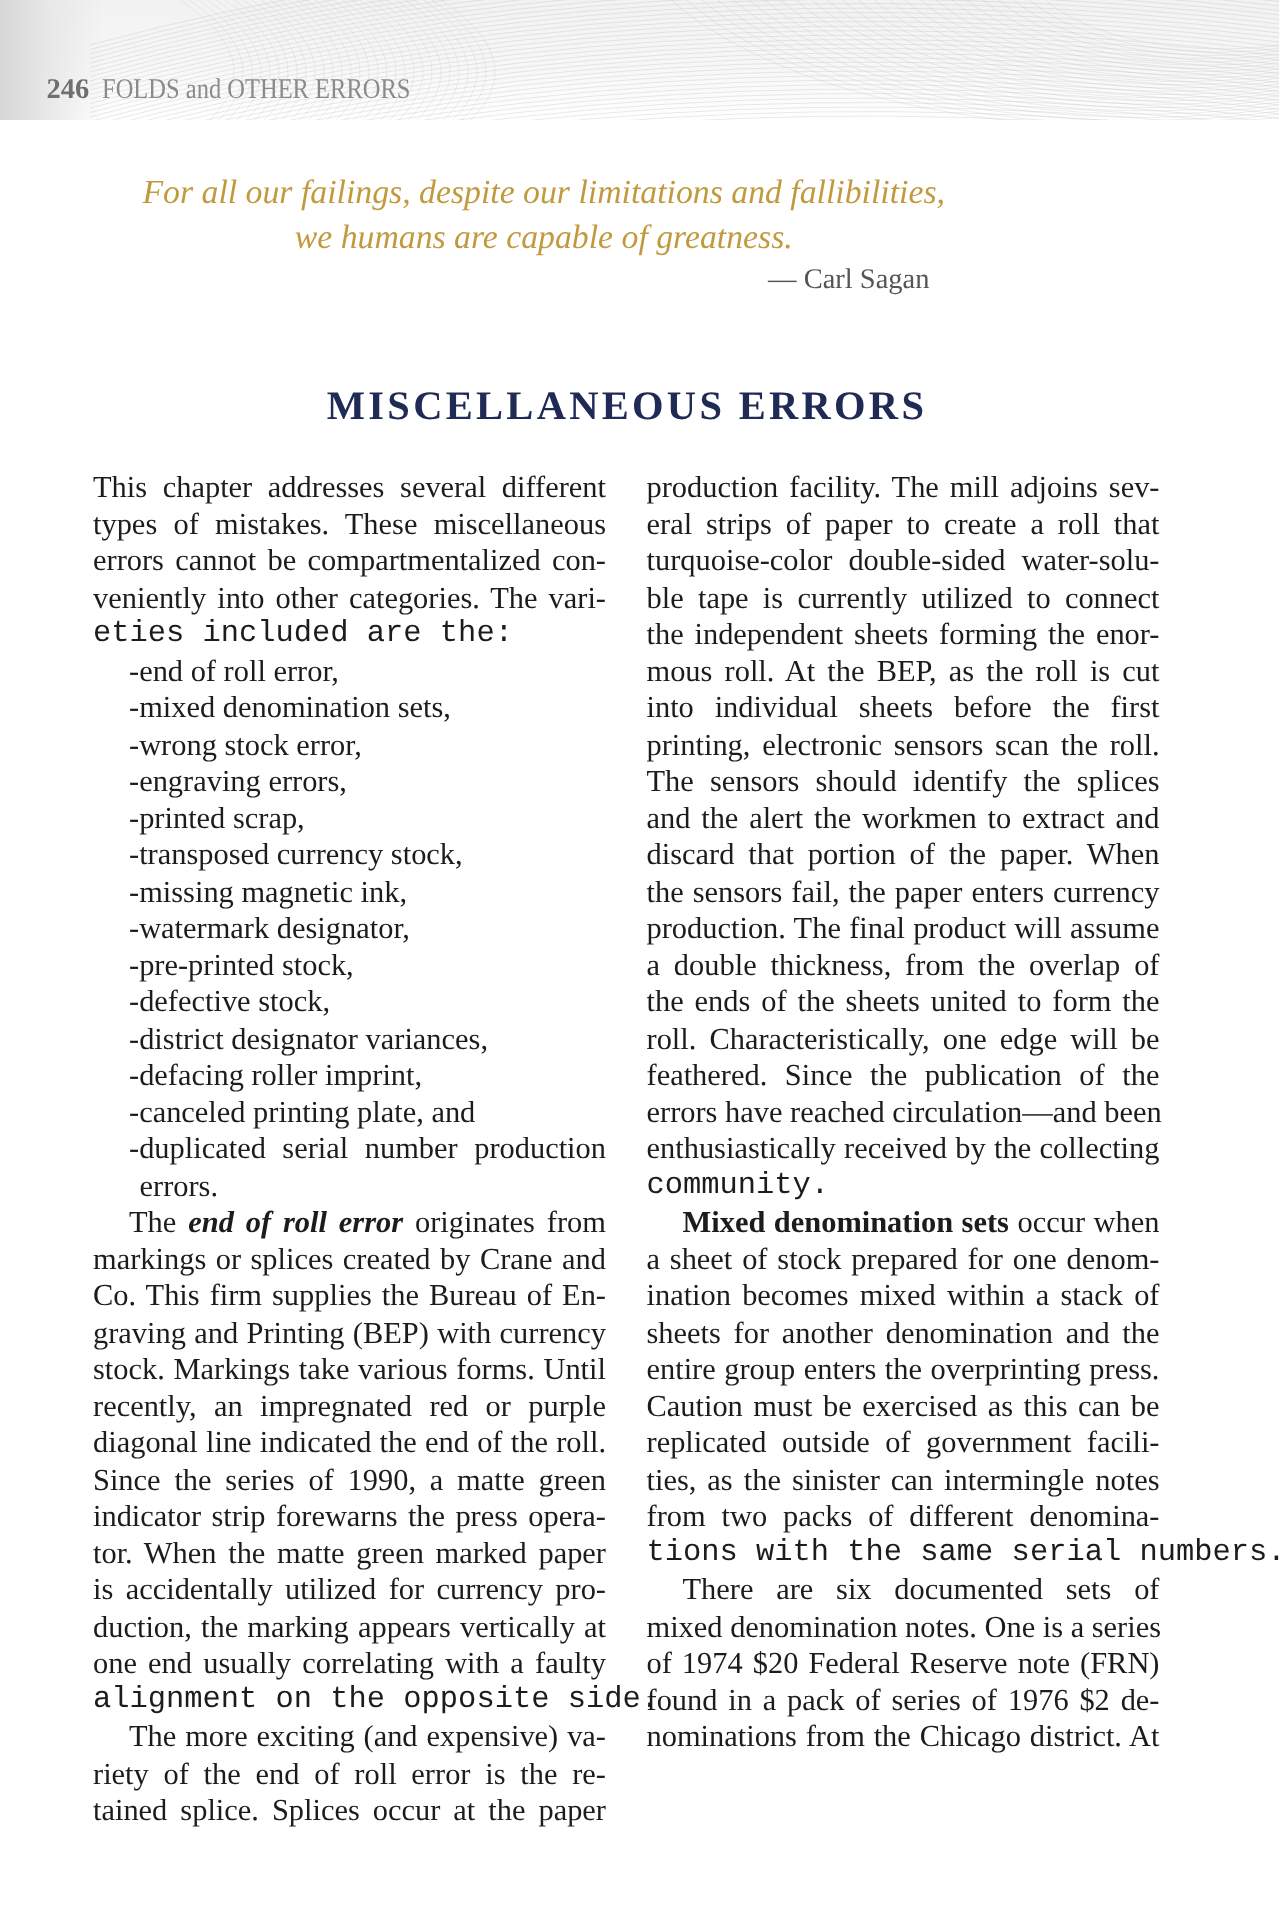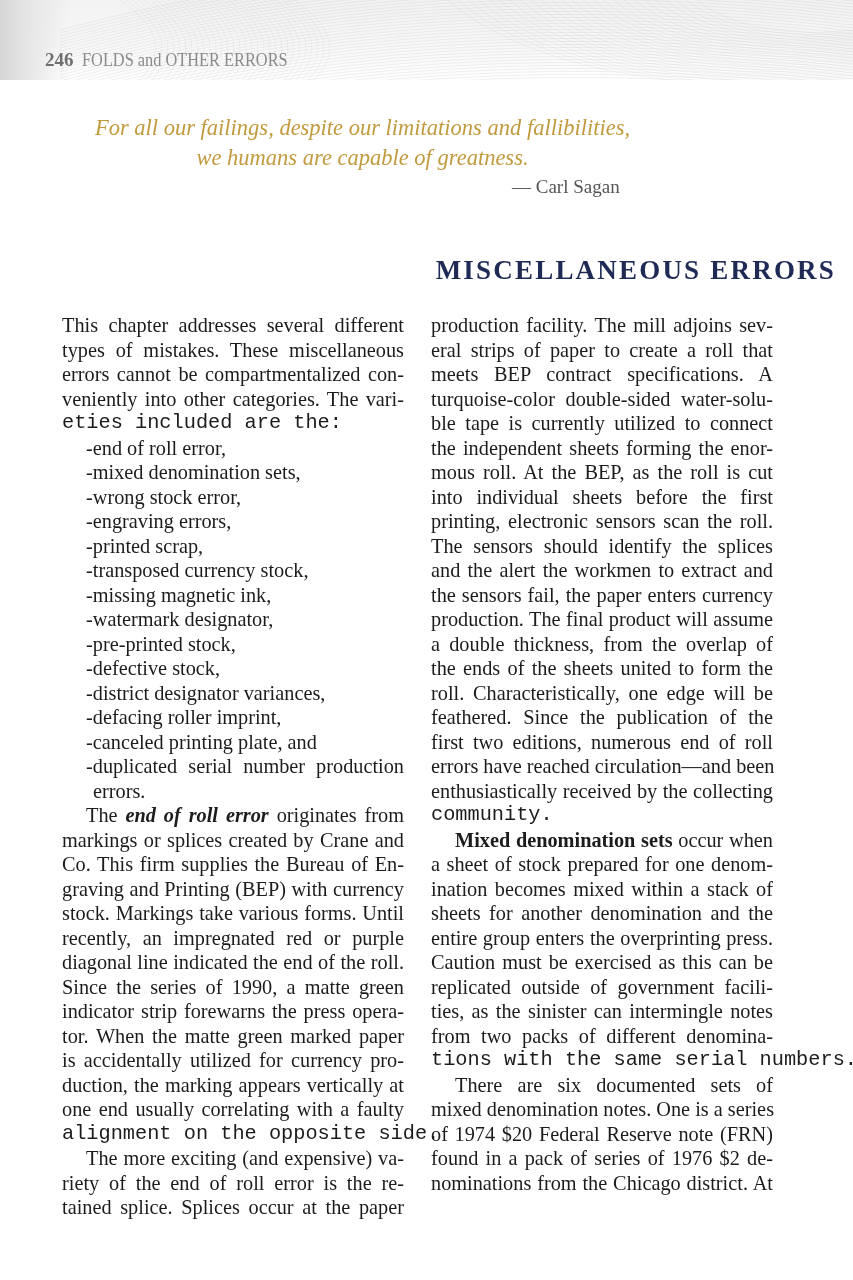--- a/index.html
+++ b/index.html
@@ -28,21 +28,21 @@
       left: 0; top: 0;
       width: 70px; height: 80px;
       background: linear-gradient(to right, #d6d6d6 0%, #e6e6e6 40%, rgba(240,240,240,0) 100%);
     }
     .header-band svg {
       position: absolute;
       left: 0; top: 0;
     }
     .running-head {
       position: absolute;
-      left: 45px;
+      left: 31px;
       top: 49px;
       font-size: 19px;
       letter-spacing: 0px;
       white-space: nowrap;
     }
     .running-head .page-num {
       font-weight: bold;
       color: #6f6f6f;
       font-size: 19px;
       margin-right: 8px;
@@ -74,21 +74,21 @@
       top: 63px;
       font-size: 19px;
       color: #555555;
       white-space: nowrap;
     }
     .chapter-title {
       position: absolute;
       left: 0;
       width: 836px;
       top: 255px;
-      text-align: right;
+      text-align: center;
       font-weight: bold;
       font-size: 27px;
       letter-spacing: 2.2px;
       color: #1f2a55;
       white-space: nowrap;
     }
     .column {
       position: absolute;
       top: 313px;
       width: 342px;
@@ -272,36 +272,35 @@
   <span class="line last">alignment on the opposite side.</span>
 
   <span class="line indent">The more exciting (and expensive) va-</span>
   <span class="line">riety of the end of roll error is the re-</span>
   <span class="line">tained splice. Splices occur at the paper</span>
 </div>
 
 <div class="column col-right">
   <span class="line">production facility. The mill adjoins sev-</span>
   <span class="line">eral strips of paper to create a roll that</span>
-  <span class="line">meets BEP contract specifications. A</span>
   <span class="line">turquoise-color double-sided water-solu-</span>
   <span class="line">ble tape is currently utilized to connect</span>
   <span class="line">the independent sheets forming the enor-</span>
   <span class="line">mous roll. At the BEP, as the roll is cut</span>
   <span class="line">into individual sheets before the first</span>
   <span class="line">printing, electronic sensors scan the roll.</span>
   <span class="line">The sensors should identify the splices</span>
   <span class="line">and the alert the workmen to extract and</span>
+  <span class="line">discard that portion of the paper. When</span>
   <span class="line">the sensors fail, the paper enters currency</span>
   <span class="line">production. The final product will assume</span>
   <span class="line">a double thickness, from the overlap of</span>
   <span class="line">the ends of the sheets united to form the</span>
   <span class="line">roll. Characteristically, one edge will be</span>
   <span class="line">feathered. Since the publication of the</span>
-  <span class="line">first two editions, numerous end of roll</span>
   <span class="line">errors have reached circulation—and been</span>
   <span class="line">enthusiastically received by the collecting</span>
   <span class="line last">community.</span>
 
   <span class="line indent"><span class="b">Mixed denomination sets</span><span> occur when</span></span>
   <span class="line">a sheet of stock prepared for one denom-</span>
   <span class="line">ination becomes mixed within a stack of</span>
   <span class="line">sheets for another denomination and the</span>
   <span class="line">entire group enters the overprinting press.</span>
   <span class="line">Caution must be exercised as this can be</span>

